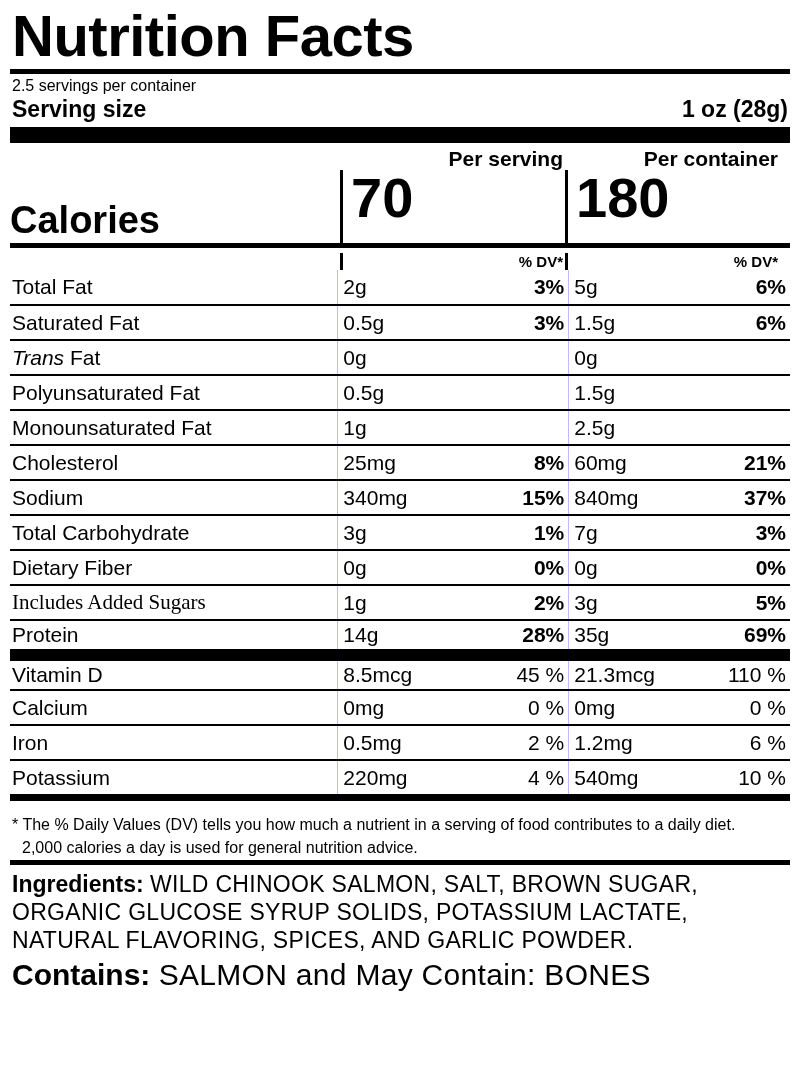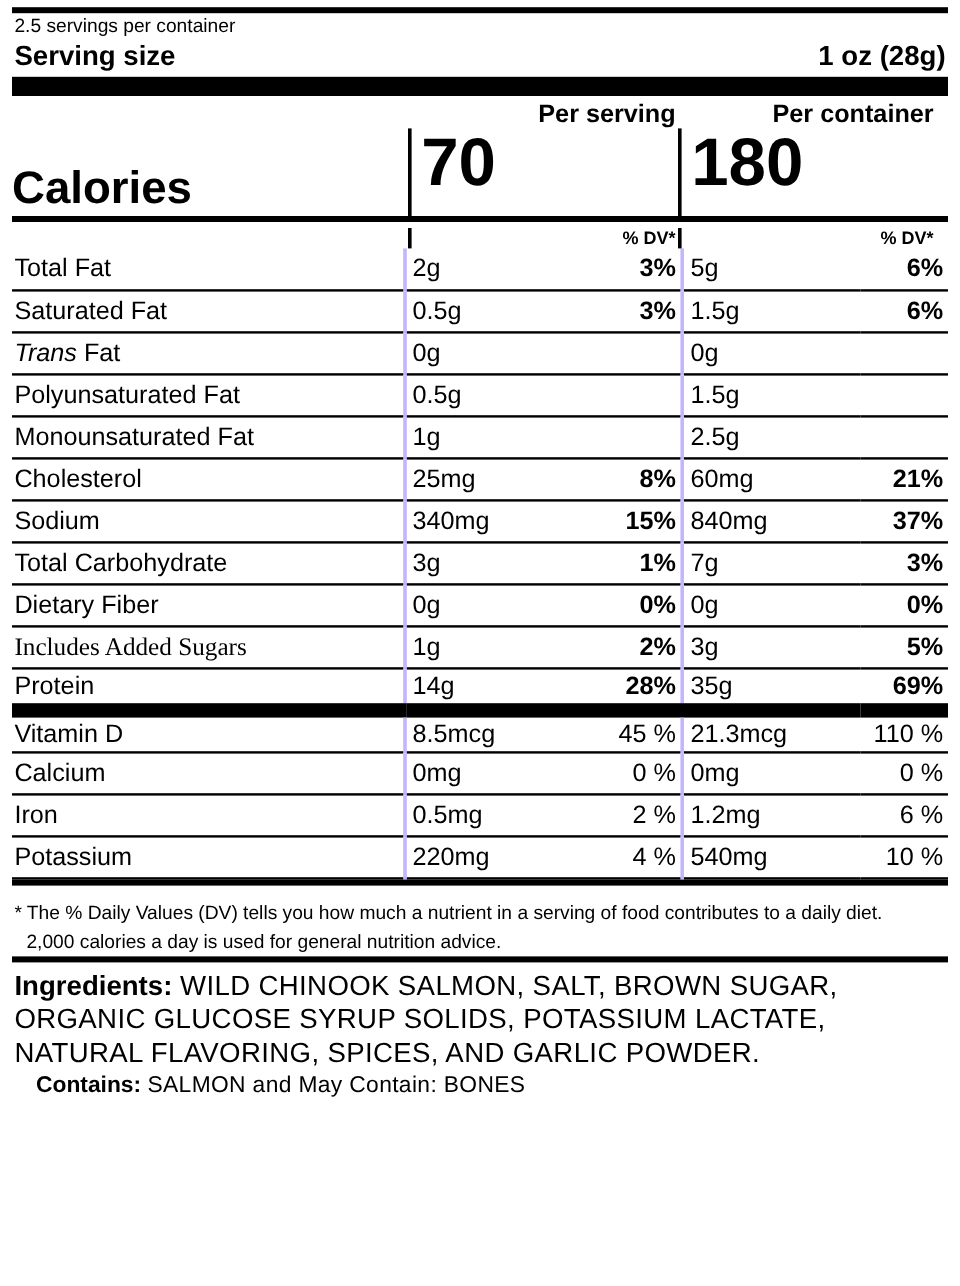--- a/index.html
+++ b/index.html
@@ -101,21 +101,21 @@
     vertical-align: middle;
     padding: 0;
     border-bottom: 2px solid #000;
   }
   td.name {
     width: 330px;
     padding-left: 2px;
     white-space: nowrap;
   }
   td.amt {
-    border-left: 3px solid #c4b5fd;
+    border-left: 1px solid #c4b5fd;
     padding-left: 5px;
   }
   td.dv {
     text-align: right;
     padding-right: 4px;
     font-weight: bold;
   }
   .w-amt-s { width: 150px; }
   .w-dv-s  { width: 75px; }
   .w-amt-c { width: 145px; }
@@ -141,32 +141,33 @@
   .footnote .ln2 { padding-left: 10px; }
 
   
   .ingredients {
     font-size: 23px;
     line-height: 1.22;
     margin: 5px 2px 0 2px;
   }
   .ingredients .hdr { font-weight: bold; }
   .contains {
-    font-size: 19px;
-    margin: 3px 2px 0 20px;
+    font-size: 30px;
+    margin: 3px 2px 0 2px;
     line-height: 1.2;
   }
   .contains .hdr { font-weight: bold; }
   .spaced { letter-spacing: 0.3px; }
 </style>
 </head>
 <body>
 
 <div class="label">
 
+  <div class="title">Nutrition Facts</div>
   <div class="rule-med"></div>
 
   <div class="servings">2.5 servings per container</div>
 
   <div class="serving-size-row">
     <span>Serving size</span>
     <span class="value">1 oz (28g)</span>
   </div>
 
   <div class="rule-thick"></div>

